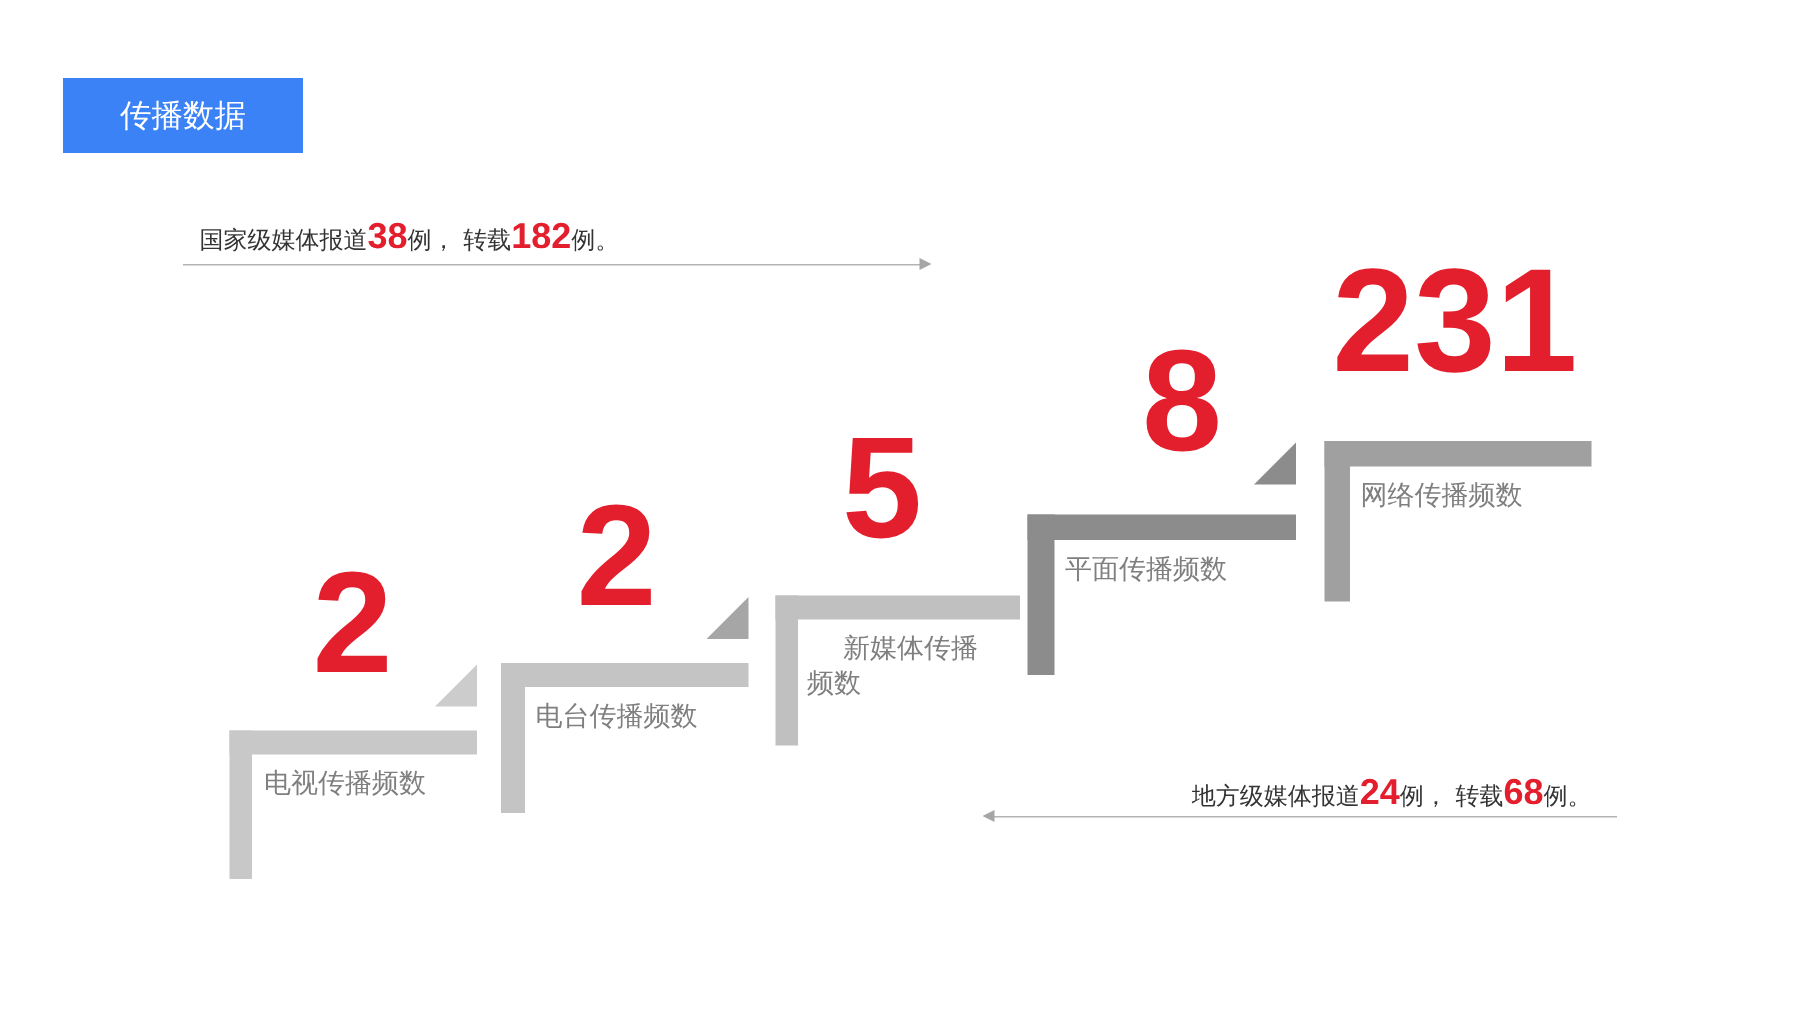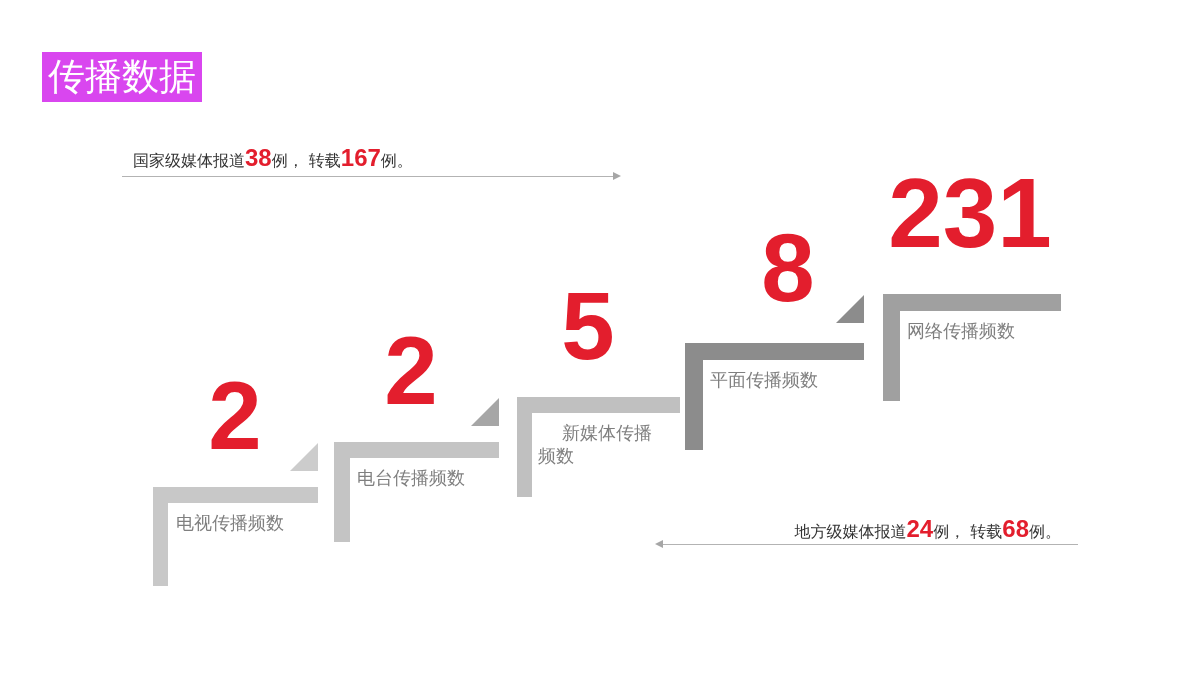--- a/index.html
+++ b/index.html
@@ -4,22 +4,22 @@
 <style>
   html, body { margin: 0; padding: 0; }
   body {
     width: 1200px; height: 675px; position: relative; overflow: hidden;
     background: #ffffff;
     font-family: "DejaVu Sans", "Liberation Sans", sans-serif;
   }
   .abs { position: absolute; }
   .title-box {
     left: 42px; top: 52px; width: 160px; height: 50px;
-    background: #d946ef; color: #fff;
-    font-size: 37px; line-height: 50px; text-align: center;
+    background: #3b82f6; color: #fff;
+    font-size: 21px; line-height: 50px; text-align: center;
     letter-spacing: 0px;
   }
   .note {
     font-size: 16px; color: #333333; white-space: nowrap;
     line-height: 22px;
   }
   .note .hl {
     color: #E31E2D; font-weight: bold; font-size: 24px;
     font-family: "Liberation Sans", sans-serif;
   }
@@ -43,21 +43,21 @@
   .step-label {
     position: absolute; font-size: 18px; color: #7f7f7f; line-height: 24px; white-space: nowrap;
   }
 </style>
 </head>
 <body>
 
 <div class="abs title-box">传播数据</div>
 
 <div class="abs note note-top">
-  <span>国家级媒体报道</span><span class="hl">38</span><span>例， 转载</span><span class="hl">167</span><span>例。</span>
+  <span>国家级媒体报道</span><span class="hl">38</span><span>例， 转载</span><span class="hl">182</span><span>例。</span>
 </div>
 <div class="abs line" style="left:122px; top:176px; width:492px;"></div>
 <div class="abs arrow-right" style="left:613px; top:172px;"></div>
 
 <div class="abs note note-bottom">
   <span>地方级媒体报道</span><span class="hl">24</span><span>例， 转载</span><span class="hl">68</span><span>例。</span>
 </div>
 <div class="abs line" style="left:662px; top:544px; width:416px;"></div>
 <div class="abs arrow-left" style="left:655px; top:540px;"></div>
 

